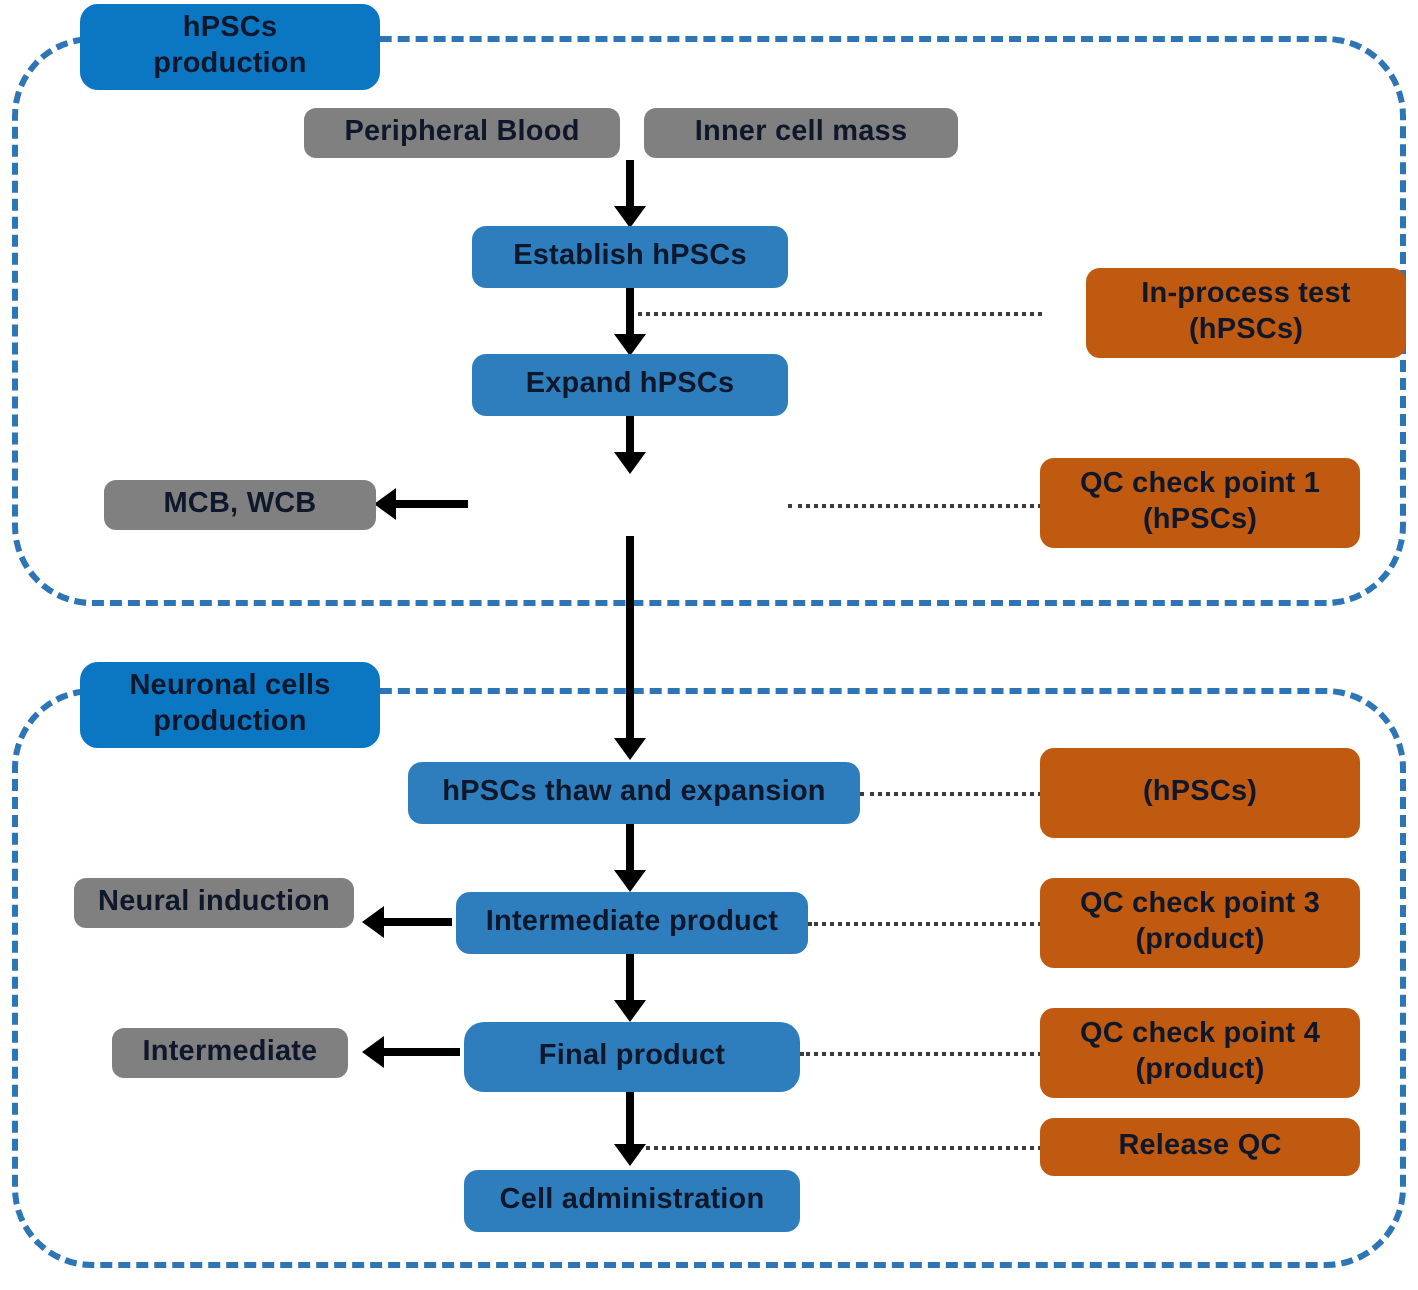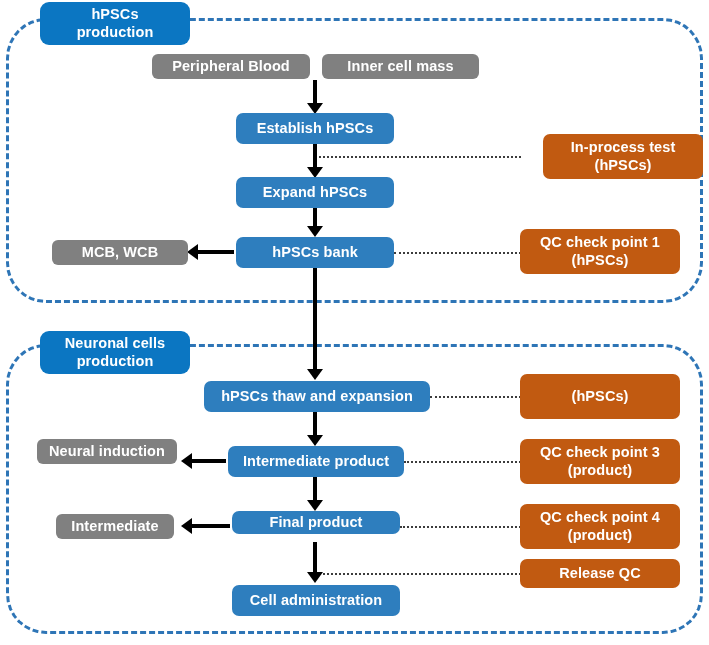--- a/index.html
+++ b/index.html
@@ -24,21 +24,21 @@
     background: transparent;
   }
   
   .node {
     position: absolute;
     box-sizing: border-box;
     display: flex;
     align-items: center;
     justify-content: center;
     text-align: center;
-    color: #ffffff;
+    color: #0f172a;
     font-weight: bold;
     line-height: 1.18;
     border-radius: 7px;
     letter-spacing: 0.1px;
   }
   .node.phase-label {
     background: #0B76C2;
     border-radius: 9px;
     font-size: 14.5px;
     z-index: 6;
@@ -133,23 +133,20 @@
     <span>(hPSCs)</span>
   </div>
 
   <div class="node process" style="left:236px; top:177px; width:158px; height:31px;">
     <span>Expand hPSCs</span>
   </div>
 
   <div class="arrow-v" style="left:313px; top:208px; height:20px;"></div>
   <div class="arrow-v-head" style="left:307px; top:226px;"></div>
 
-  <div class="node process" style="left:236px; top:237px; width:158px; height:31px;">
-    <span>hPSCs bank</span>
-  </div>
 
   <div class="node aux" style="left:40px; top:240px; width:136px; height:25px;margin-left:12px;">
     <span>MCB, WCB</span>
   </div>
   <div class="arrow-h" style="left:198px; top:250px; width:36px;"></div>
   <div class="arrow-h-head" style="left:187px; top:244px;"></div>
 
   <div class="dotted-h" style="left:394px; top:252px; width:127px;"></div>
 
   <div class="node qc" style="left:520px; top:229px; width:160px; height:45px; flex-direction:column;">
@@ -193,21 +190,21 @@
   <div class="dotted-h" style="left:404px; top:461px; width:117px;"></div>
 
   <div class="node qc" style="left:520px; top:439px; width:160px; height:45px; flex-direction:column;">
     <span>QC check point 3</span>
     <span>(product)</span>
   </div>
 
   <div class="arrow-v" style="left:313px; top:477px; height:25px;"></div>
   <div class="arrow-v-head" style="left:307px; top:500px;"></div>
 
-  <div class="node process" style="left:232px; top:511px; width:168px; height:23px;">
+  <div class="node process" style="left:232px; top:511px; width:168px; height:35px;border-radius:10px;">
     <span>Final product</span>
   </div>
 
   <div class="node aux" style="left:56px; top:514px; width:118px; height:25px;">
     <span>Intermediate</span>
   </div>
   <div class="arrow-h" style="left:192px; top:524px; width:38px;"></div>
   <div class="arrow-h-head" style="left:181px; top:518px;"></div>
 
   <div class="dotted-h" style="left:400px; top:526px; width:121px;"></div>

